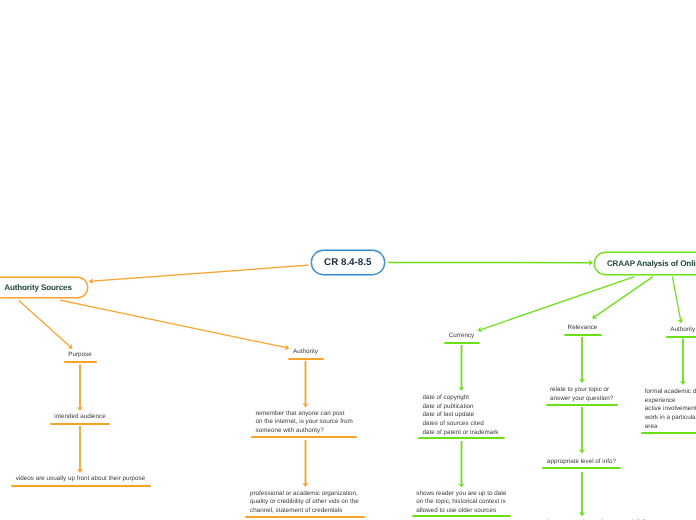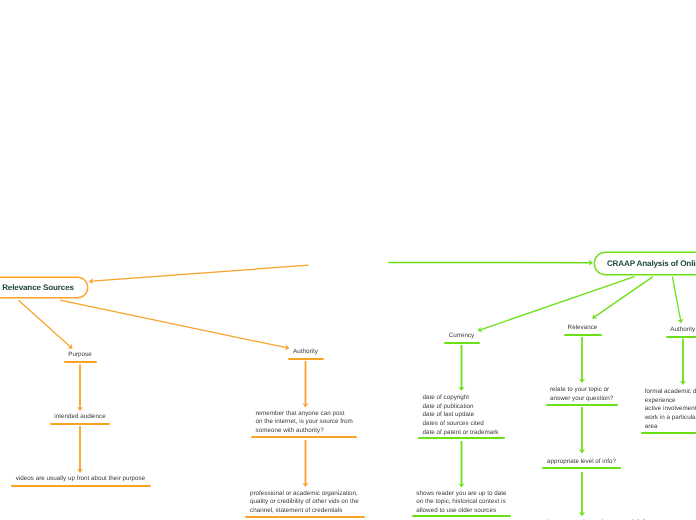--- a/index.html
+++ b/index.html
@@ -93,23 +93,26 @@
       <g>
         <line x1="582" y1="472" x2="582" y2="513.2" stroke="#6ce016" stroke-width="1.8" stroke-linecap="butt"></line>
         <polygon points="578.90,512.00 582.00,516.20 585.10,512.00 582.00,513.10" fill="#6ce016"></polygon>
       </g>
       <g>
         <line x1="683" y1="338.5" x2="683" y2="382" stroke="#6ce016" stroke-width="1.8" stroke-linecap="butt"></line>
         <polygon points="679.90,380.80 683.00,385.00 686.10,380.80 683.00,381.90" fill="#6ce016"></polygon>
       </g>
     </svg>
 
+  <div class="node rootnode" style="left:311px;top:249.6px;width:73.5px;height:25.5px;">
+    <span>CR 8.4-8.5</span>
+  </div>
 
   <div class="node pillnode" style="left:-10px;top:277px;width:98px;height:21px;padding-right:11px;">
-    <span>Relevance Sources</span>
+    <span>Authority Sources</span>
   </div>
 
   <div class="node pillnode green" style="left:593.7px;top:252px;width:124px;height:22.5px;">
     <span>CRAAP Analysis of Online</span>
   </div>
 
   <div class="ul" style="left:63.5px;top:351px;width:33px;">
     <div class="txt" style="text-align:center;">Purpose</div>
     <div class="rule" style="height:2px;margin-top:1.5px;"></div>
   </div>

